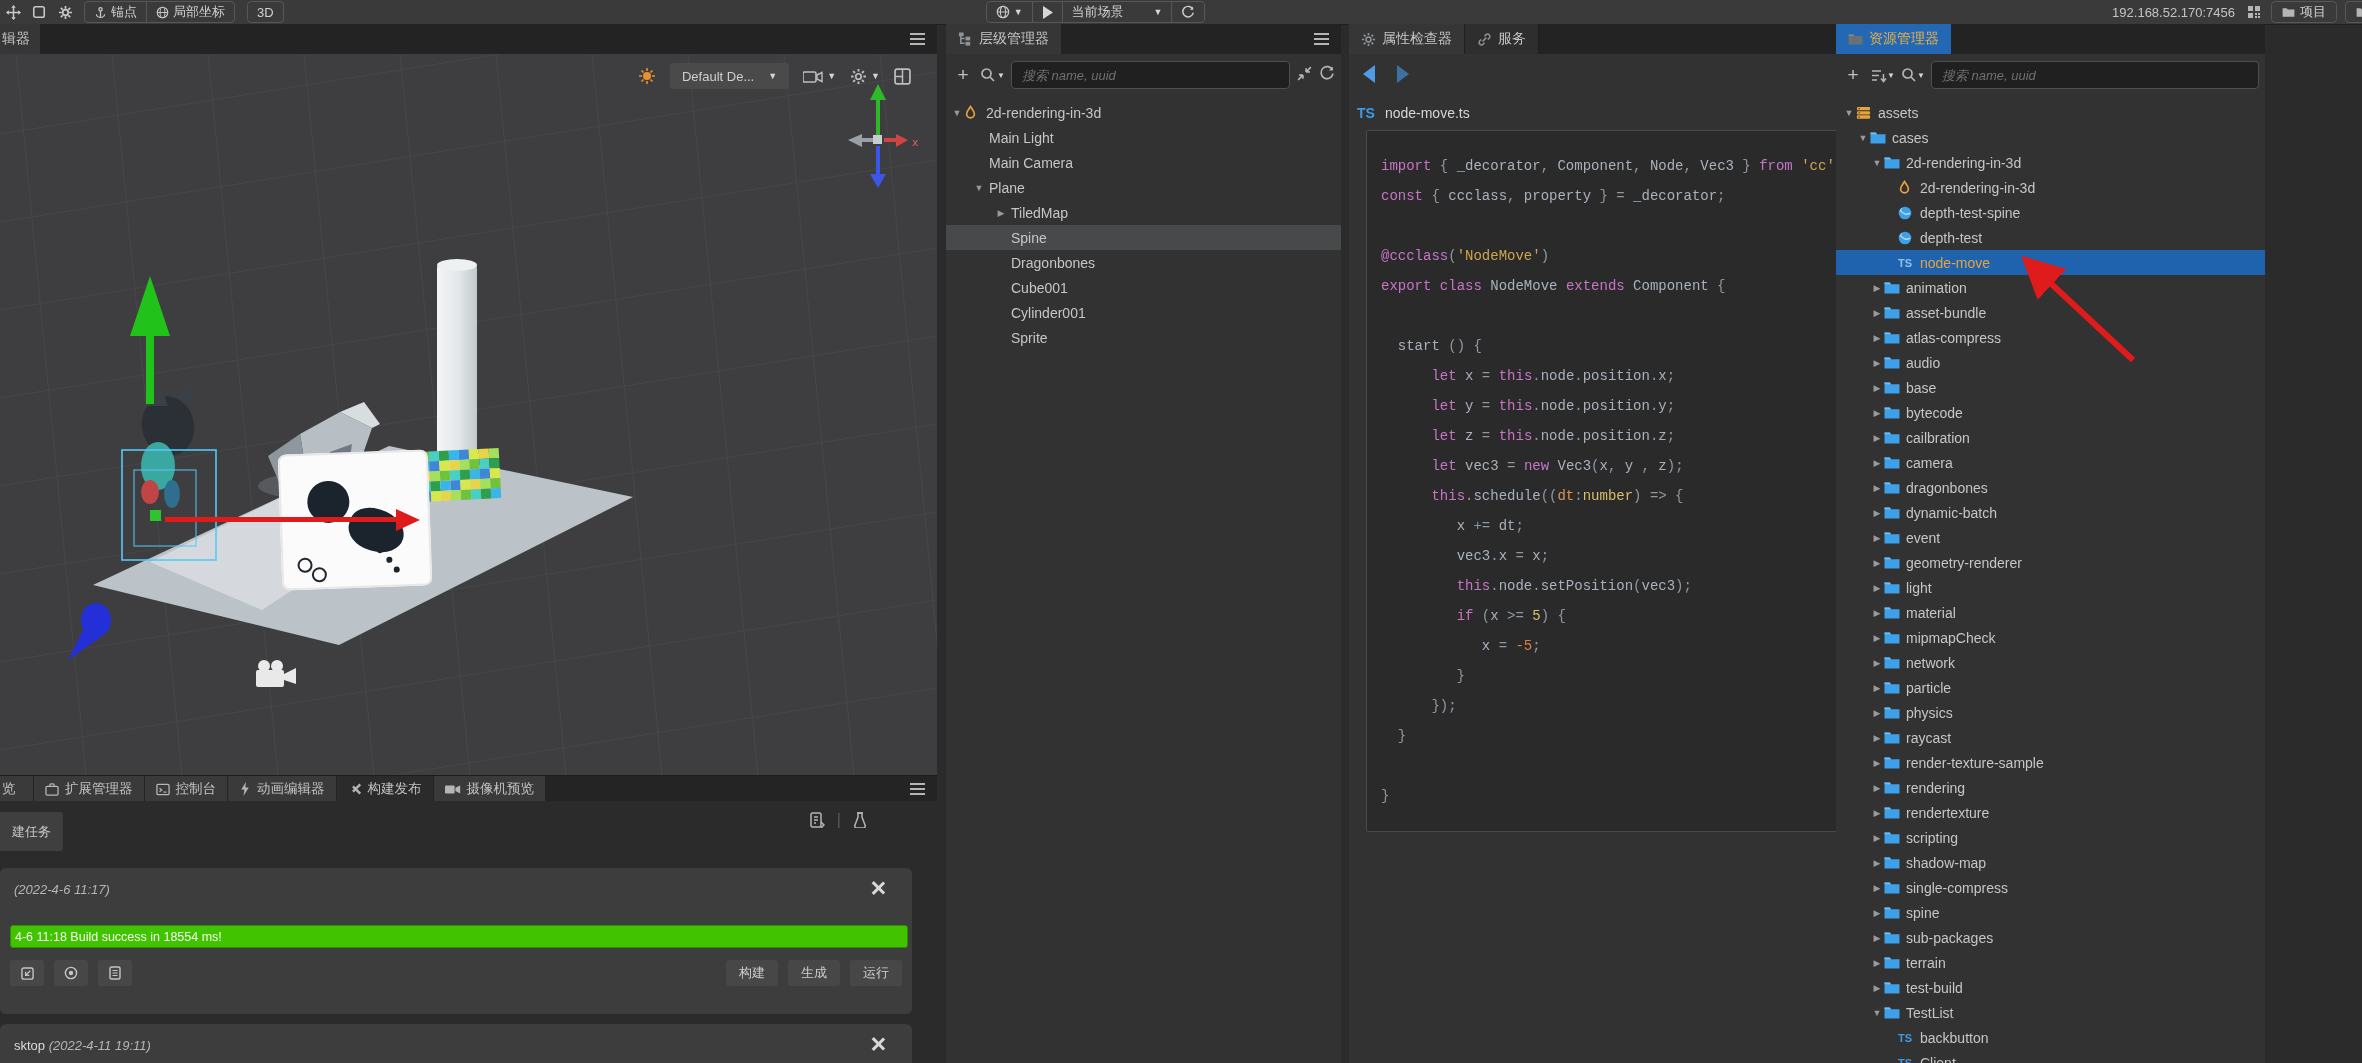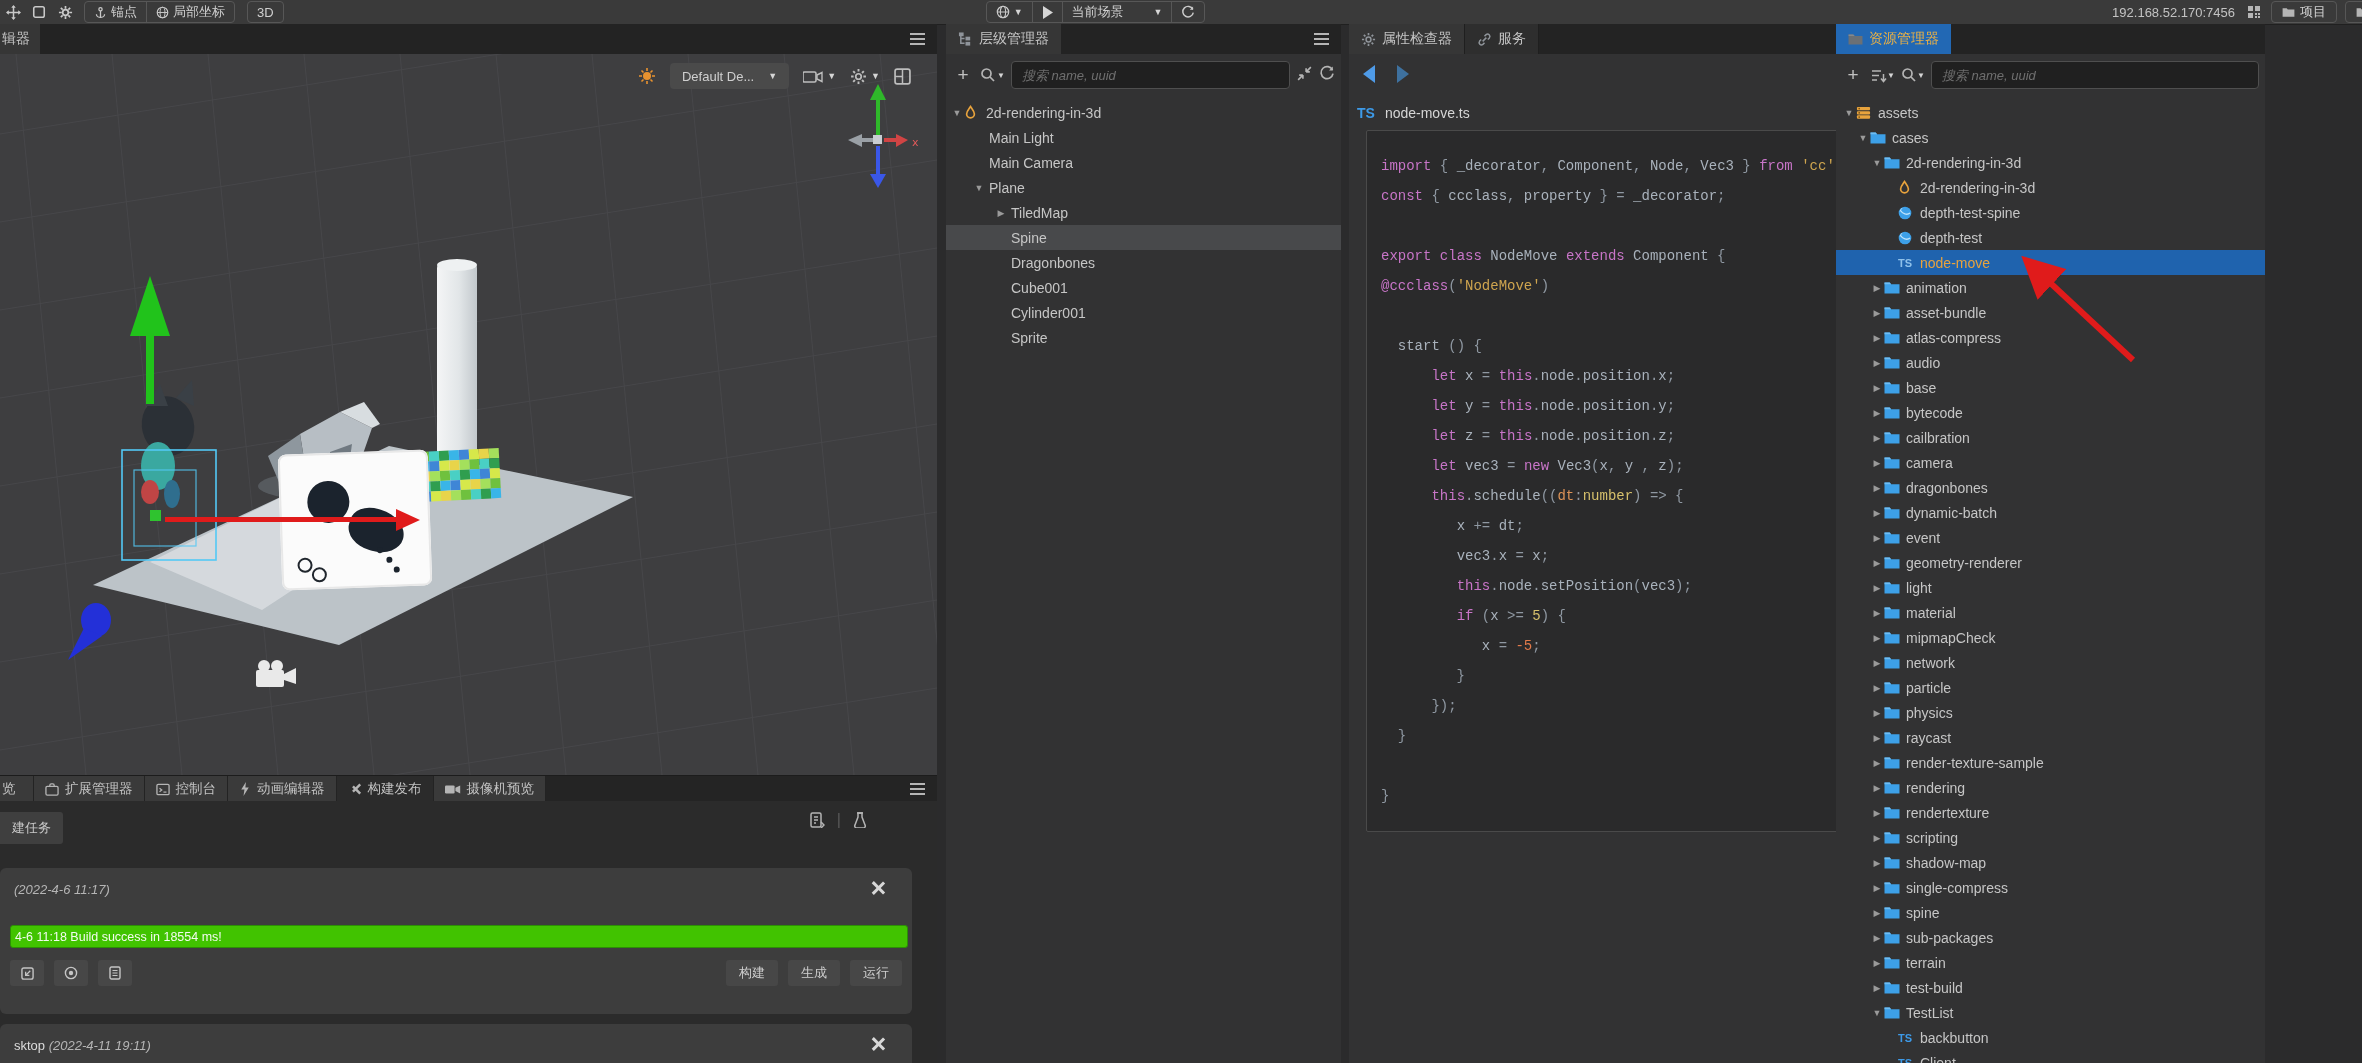--- a/index.html
+++ b/index.html
@@ -72,21 +72,21 @@
   #cylinder:before{content:"";position:absolute;left:0;top:-1px;width:40px;height:12px;border-radius:50%;background:#eef1f2;}
   svg.layer{position:absolute;left:0;top:0;}
   #vp-top{z-index:20;}
   
   #bottom-panel{position:absolute;left:0;top:751px;width:937px;height:288px;z-index:40;}
   #bottom-tabs{position:absolute;left:0;top:0;right:0;height:26px;background:#242424;display:flex;align-items:stretch;border-top:1px solid #1c1c1c;}
   .btab{display:flex;align-items:center;gap:6px;background:#3a3a3a;border-right:1px solid #232323;padding:0 11px;color:#c2c2c2;font-size:13.5px;white-space:nowrap;}
   .btab.active{background:#2b2b2b;}
   .btab.partial{width:27px;padding:0 4px 0 2px;overflow:hidden;}
   #build-content{position:absolute;left:0;top:26px;right:0;bottom:0;background:#2b2b2b;color:#c9c9c9;}
-  #task-chip{position:absolute;left:0;top:11px;height:32px;background:#3f3f3f;border-radius:0 3px 3px 0;display:flex;align-items:center;padding:0 12px;font-size:13px;color:#c9c9c9;}
+  #task-chip{position:absolute;left:0;top:11px;height:39px;background:#3f3f3f;border-radius:0 3px 3px 0;display:flex;align-items:center;padding:0 12px;font-size:13px;color:#c9c9c9;}
   #bh-icons{position:absolute;right:70px;top:10px;display:flex;align-items:center;gap:12px;color:#b5b5b5;}
   .vdiv{color:#5a5a5a;}
   .card{position:absolute;left:0;width:912px;background:#3d3d3d;border-radius:6px;}
   #card1{top:67px;height:146px;}
   #card2{top:223px;height:80px;}
   .card-title{position:absolute;left:14px;top:14px;font-size:13px;color:#b5b5b5;}
   .c-name{color:#dcdcdc;font-style:normal;}
   .c-time{font-style:italic;}
   .xbtn{position:absolute;right:26px;top:12px;width:16px;height:16px;}
   .xbtn:before,.xbtn:after{content:"";position:absolute;left:7px;top:0;width:2.5px;height:16px;background:#d8d8d8;}
@@ -632,22 +632,22 @@
       </span>
     </div>
     <div class="filerow">
       <span class="ts-big">TS</span>
       <span class="fname">node-move.ts</span>
     </div>
     <div id="codebox">
         <div class="cl"><span class="tk-k">import</span><span class="tk-u"> { </span><span class="tk-p">_decorator</span><span class="tk-u">, </span><span class="tk-p">Component</span><span class="tk-u">, </span><span class="tk-p">Node</span><span class="tk-u">, </span><span class="tk-p">Vec3</span><span class="tk-u"> } </span><span class="tk-k">from</span><span class="tk-u"> </span><span class="tk-s">'cc'</span><span class="tk-u">;</span></div>
         <div class="cl"><span class="tk-k">const</span><span class="tk-u"> { </span><span class="tk-p">ccclass</span><span class="tk-u">, </span><span class="tk-p">property</span><span class="tk-u"> } = </span><span class="tk-p">_decorator</span><span class="tk-u">;</span></div>
         <div class="cl">&nbsp;</div>
+        <div class="cl"><span class="tk-k">@ccclass</span><span class="tk-u">(</span><span class="tk-s">'NodeMove'</span><span class="tk-u">)</span></div>
         <div class="cl"><span class="tk-k">export</span><span class="tk-u"> </span><span class="tk-k">class</span><span class="tk-u"> </span><span class="tk-p">NodeMove</span><span class="tk-u"> </span><span class="tk-k">extends</span><span class="tk-u"> </span><span class="tk-p">Component</span><span class="tk-u"> {</span></div>
-        <div class="cl"><span class="tk-k">@ccclass</span><span class="tk-u">(</span><span class="tk-s">'NodeMove'</span><span class="tk-u">)</span></div>
         <div class="cl">&nbsp;</div>
         <div class="cl"><span class="tk-u">  </span><span class="tk-p">start</span><span class="tk-u"> () {</span></div>
         <div class="cl"><span class="tk-u">      </span><span class="tk-k">let</span><span class="tk-u"> </span><span class="tk-p">x</span><span class="tk-u"> = </span><span class="tk-k">this</span><span class="tk-u">.</span><span class="tk-p">node</span><span class="tk-u">.</span><span class="tk-p">position</span><span class="tk-u">.</span><span class="tk-p">x</span><span class="tk-u">;</span></div>
         <div class="cl"><span class="tk-u">      </span><span class="tk-k">let</span><span class="tk-u"> </span><span class="tk-p">y</span><span class="tk-u"> = </span><span class="tk-k">this</span><span class="tk-u">.</span><span class="tk-p">node</span><span class="tk-u">.</span><span class="tk-p">position</span><span class="tk-u">.</span><span class="tk-p">y</span><span class="tk-u">;</span></div>
         <div class="cl"><span class="tk-u">      </span><span class="tk-k">let</span><span class="tk-u"> </span><span class="tk-p">z</span><span class="tk-u"> = </span><span class="tk-k">this</span><span class="tk-u">.</span><span class="tk-p">node</span><span class="tk-u">.</span><span class="tk-p">position</span><span class="tk-u">.</span><span class="tk-p">z</span><span class="tk-u">;</span></div>
         <div class="cl"><span class="tk-u">      </span><span class="tk-k">let</span><span class="tk-u"> </span><span class="tk-p">vec3</span><span class="tk-u"> = </span><span class="tk-k">new</span><span class="tk-u"> </span><span class="tk-p">Vec3</span><span class="tk-u">(</span><span class="tk-p">x</span><span class="tk-u">, </span><span class="tk-p">y</span><span class="tk-u"> , </span><span class="tk-p">z</span><span class="tk-u">);</span></div>
         <div class="cl"><span class="tk-u">      </span><span class="tk-k">this</span><span class="tk-u">.</span><span class="tk-p">schedule</span><span class="tk-u">((</span><span class="tk-o">dt</span><span class="tk-u">:</span><span class="tk-n">number</span><span class="tk-u">) =&gt; {</span></div>
         <div class="cl"><span class="tk-u">         </span><span class="tk-p">x</span><span class="tk-u"> += </span><span class="tk-p">dt</span><span class="tk-u">;</span></div>
         <div class="cl"><span class="tk-u">         </span><span class="tk-p">vec3</span><span class="tk-u">.</span><span class="tk-p">x</span><span class="tk-u"> = </span><span class="tk-p">x</span><span class="tk-u">;</span></div>
         <div class="cl"><span class="tk-u">         </span><span class="tk-k">this</span><span class="tk-u">.</span><span class="tk-p">node</span><span class="tk-u">.</span><span class="tk-p">setPosition</span><span class="tk-u">(</span><span class="tk-p">vec3</span><span class="tk-u">);</span></div>

